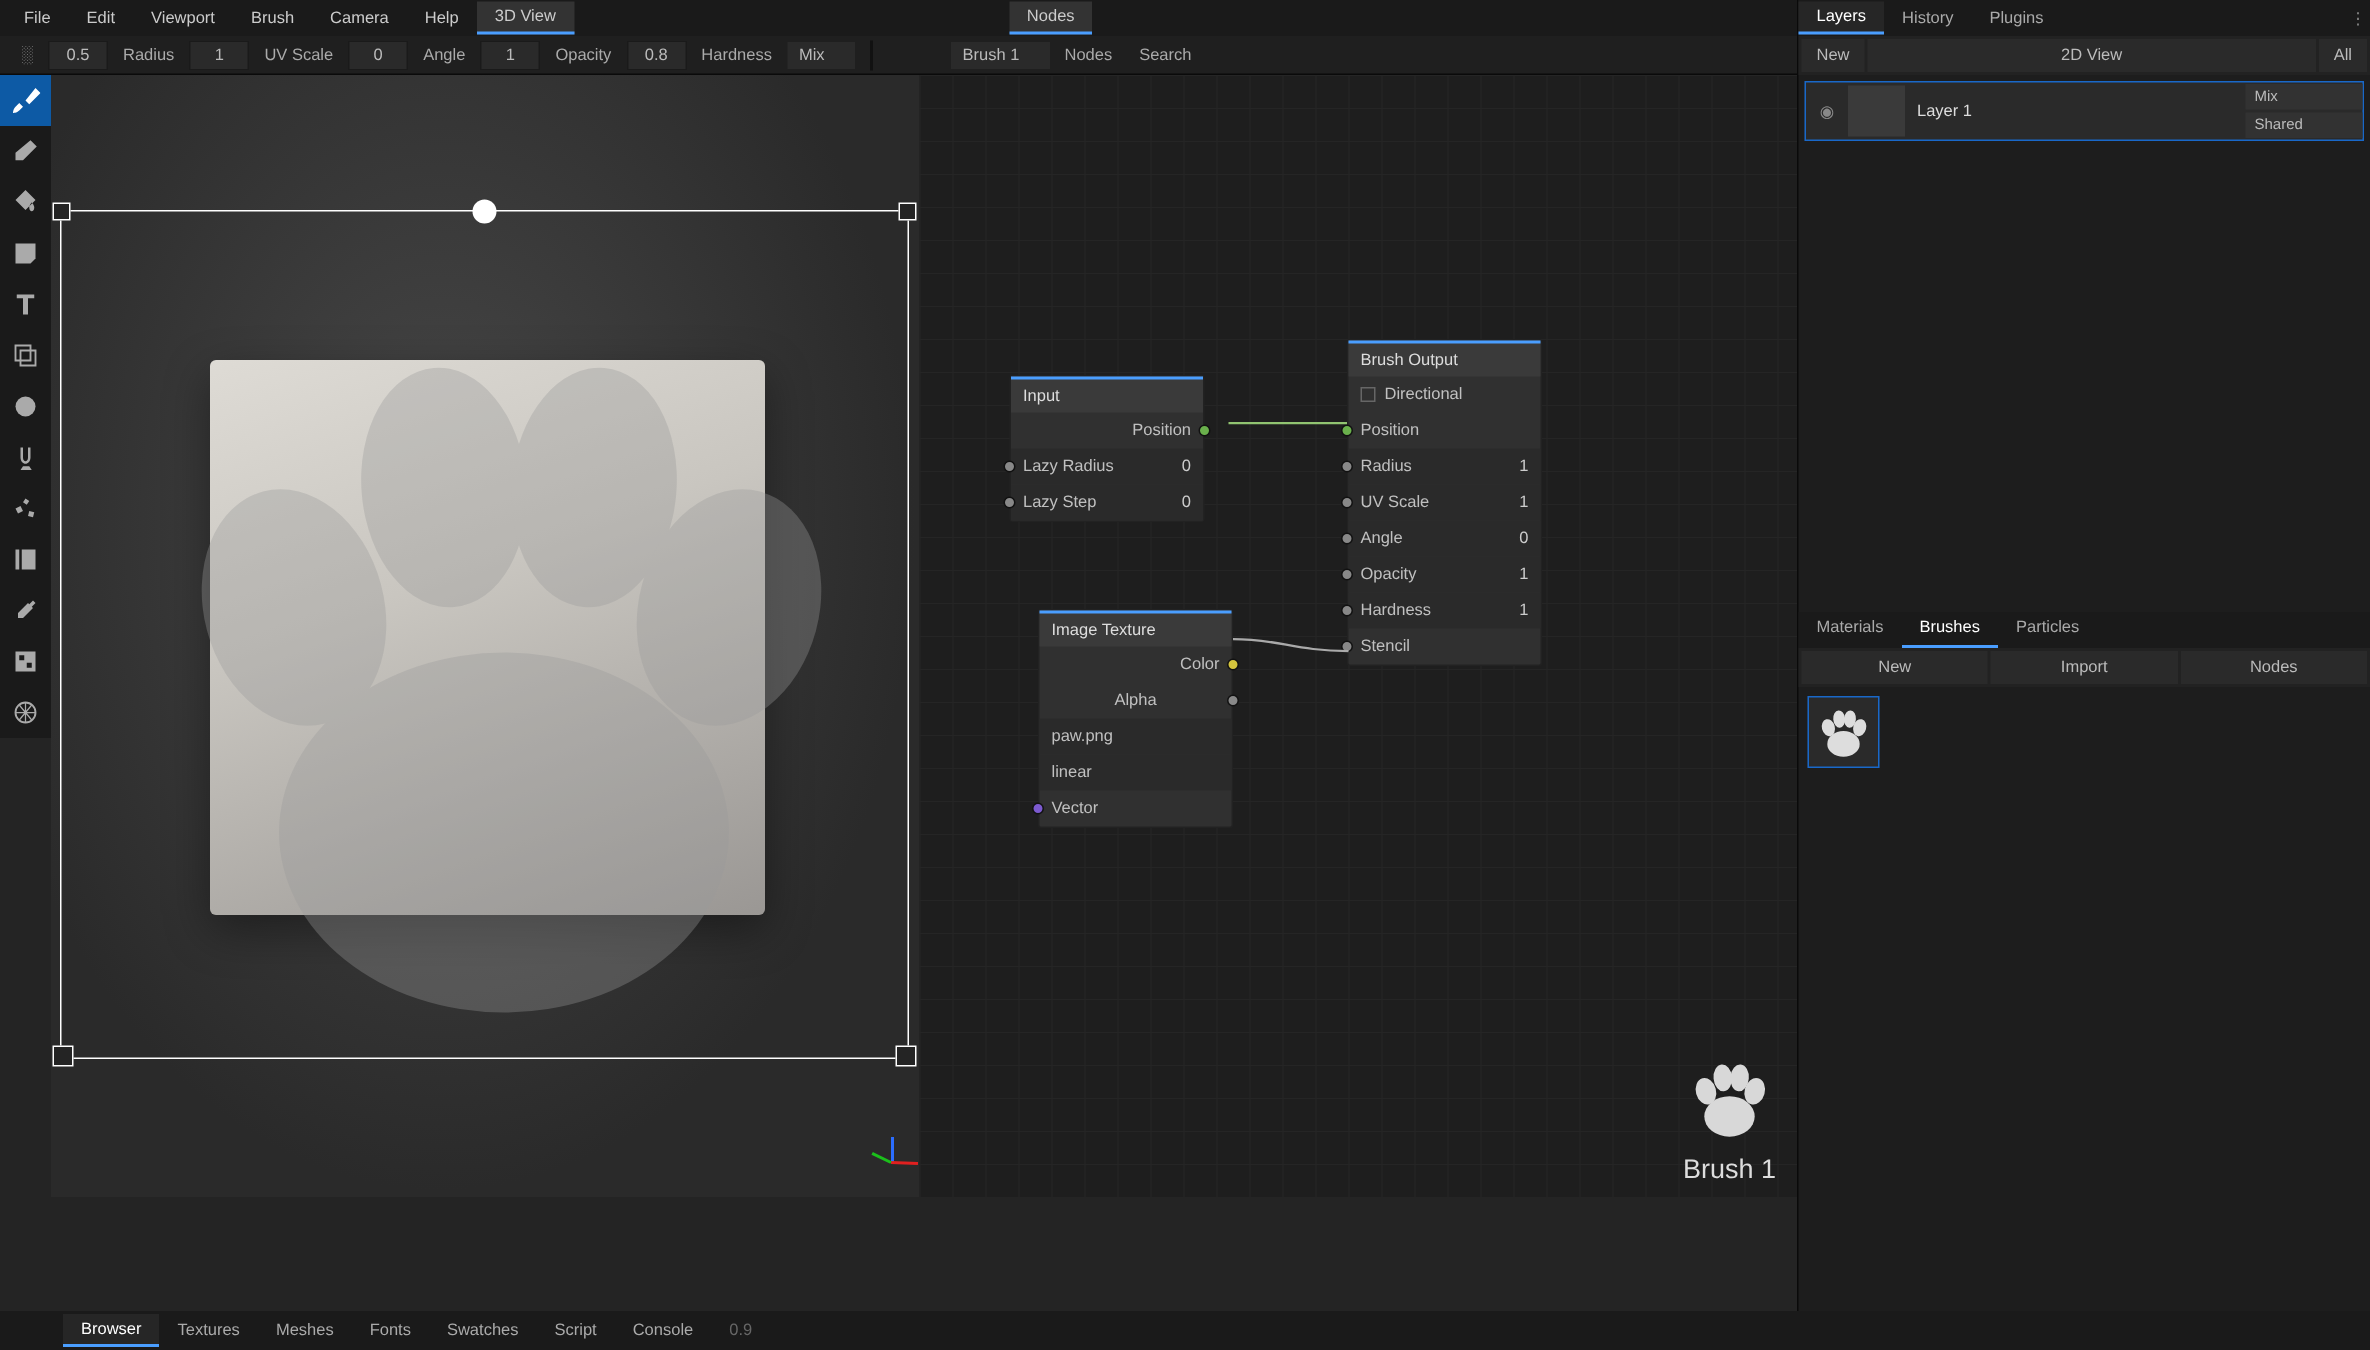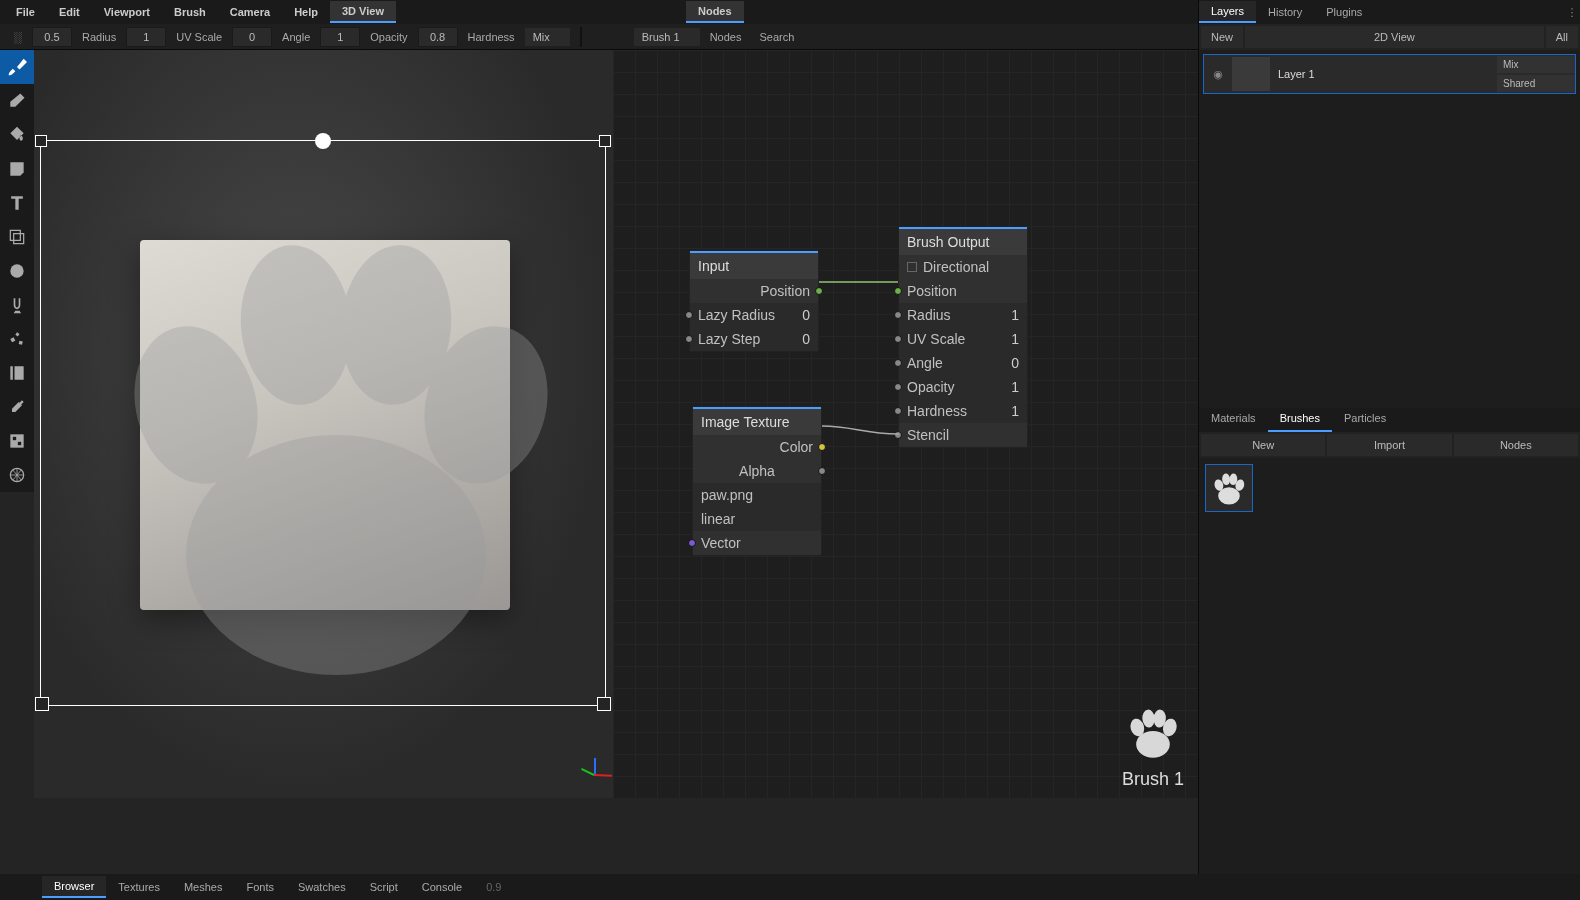--- a/index.html
+++ b/index.html
@@ -1,20 +1,20 @@
 <!DOCTYPE html>
 <html><head>
 <meta charset="utf-8">
 <style>
 * { margin:0; padding:0; box-sizing:border-box; font-family:Arial,sans-serif; }
 body { background:#242424; color:#c0c0c0; font-size:11px; overflow:hidden; width:1580px; height:900px; position:relative; }
 
 
 .menubar { height:24px; background:#1a1a1a; display:flex; align-items:center; padding:0 4px; }
-.menubar .item { padding:4px 12px; cursor:pointer; color:#ccc;font-weight:bold; }
+.menubar .item { padding:4px 12px; cursor:pointer; color:#ccc; }
 .menubar .item.active { background:#333; border-bottom:2px solid #4a9eff; }
 .menubar .spacer { width:290px; }
 
 
 .propsbar { height:26px; background:#1f1f1f; display:flex; align-items:center; padding:0 6px; gap:2px; border-bottom:1px solid #0a0a0a; }
 .propsbar .icon { width:24px; height:20px; display:flex; align-items:center; justify-content:center; color:#888; }
 .propsbar .field { background:#2a2a2a; padding:3px 8px; color:#bbb; border:1px solid #1a1a1a; min-width:40px; text-align:center; }
 .propsbar .label { padding:3px 8px; color:#aaa; }
 .propsbar .combo { background:#2a2a2a; padding:3px 20px 3px 8px; color:#bbb; position:relative; }
 .propsbar .sep { width:2px; height:20px; background:#111; margin:0 8px; }
@@ -33,21 +33,21 @@
 .stencil-frame::before, .stencil-frame::after, .sf-tl, .sf-br, .sf-tr { position:absolute; width:12px; height:12px; border:1px solid #fff; background:#242424; content:''; }
 .sf-tl{top:-6px;left:-6px;} .stencil-frame::before{bottom:-6px;left:-6px;} .stencil-frame::after{bottom:-6px;right:-6px;} .sf-tr{top:-6px;right:-6px;}
 .stencil-handle { position:absolute; top:-8px; left:50%; transform:translateX(-50%); width:16px; height:16px; background:#fff; border-radius:50%; }
 .axis { position:absolute; bottom:10px; left:548px; width:28px; height:28px; }
 .axis .z{position:absolute;left:12px;bottom:12px;width:2px;height:18px;background:#2b6dff;}
 .axis .y{position:absolute;left:12px;bottom:12px;width:18px;height:2px;background:#e02020;transform:rotate(2deg);transform-origin:left;}
 .axis .x{position:absolute;left:12px;bottom:12px;width:14px;height:2px;background:#1bbf1b;transform:rotate(206deg);transform-origin:left;}
 
 
 .nodearea { position:absolute; left:613px; top:50px; width:585px; height:748px; background:#1e1e1e; background-image:linear-gradient(#252525 1px,transparent 1px),linear-gradient(90deg,#252525 1px,transparent 1px); background-size:22px 22px; }
-.node { position:absolute; background:#303030; border:1px solid #222; border-radius:2px; font-size:14px; }
+.node { position:absolute; background:#303030; border:1px solid #222; border-radius:2px; font-size:11px; }
 .node .header { background:#3a3a3a; padding:5px 8px; border-top:2px solid #4a9eff; color:#ddd; }
 .node .row { height:24px; display:flex; align-items:center; padding:0 8px; position:relative; }
 .node .row.dark { background:#2a2a2a; }
 .node .sock { width:8px; height:8px; border-radius:50%; position:absolute; top:8px; border:1px solid #111; }
 .node .sock.l { left:-5px; } .node .sock.r { right:-5px; }
 .sock.green{background:#6ab04c;} .sock.gray{background:#888;} .sock.yellow{background:#d4c43d;} .sock.purple{background:#7c5acf;}
 .node .rlabel { flex:1; } .node .rval { color:#ccc; }
 .node .chk { width:10px; height:10px; border:1px solid #666; margin-right:6px; display:inline-block; }
 .noodle { position:absolute; pointer-events:none; }
 
@@ -216,21 +216,21 @@
   </div>
   <div class="axis">
       <div class="z"></div>
       <div class="y"></div>
       <div class="x"></div>
     </div>
 </div>
 
 <div class="nodearea">
 
-  <div class="node" style="left:76px;top:200px;width:130px">
+  <div class="node" style="left:60px;top:200px;width:130px">
     <div class="header">Input</div>
     <div class="row" style="justify-content:flex-end">
         <span>Position</span>
         <span class="sock r green"></span>
       </div>
     <div class="row dark">
         <span class="sock l gray"></span>
         <span class="rlabel">Lazy Radius</span>
         <span class="rval">0</span>
       </div>

